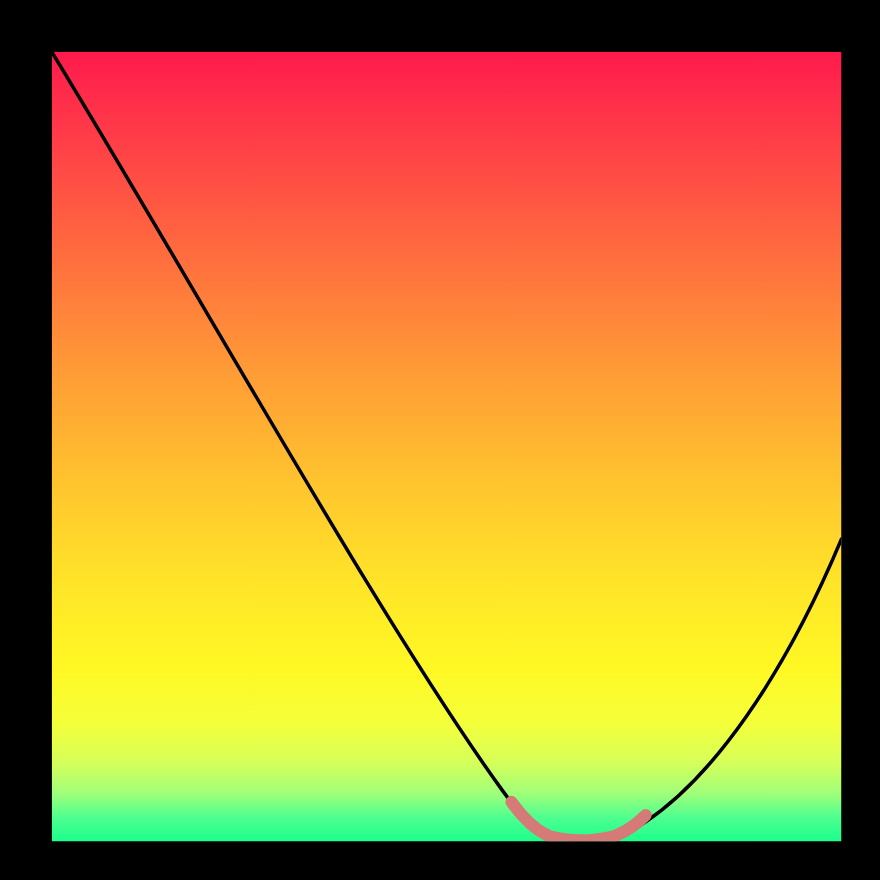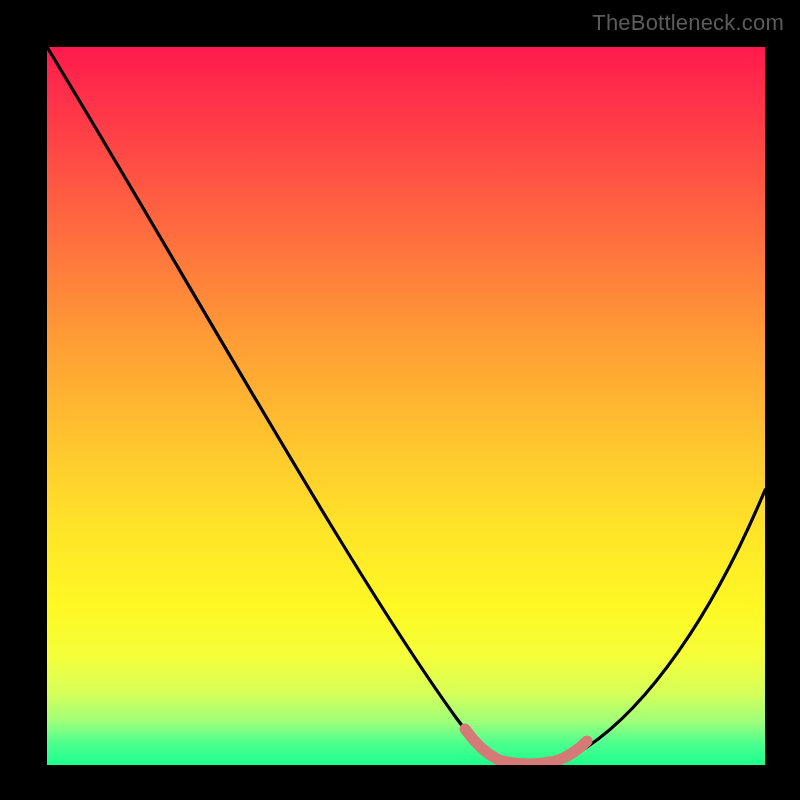--- a/index.html
+++ b/index.html
@@ -76,14 +76,13 @@
       <path d="M 0 0
                C 140 230, 300 520, 410 672
                C 432 702, 448 714, 470 716
                C 495 718, 520 714, 540 700
                C 600 660, 665 570, 718 443" fill="none" stroke="#000" stroke-width="3.2" stroke-linecap="round"></path>
       <path d="M 418 682 C 428 696, 438 706, 450 712" fill="none" stroke="#d67a78" stroke-width="11" stroke-linecap="round"></path>
       <path d="M 452 713 C 470 718, 492 718, 512 713" fill="none" stroke="#d67a78" stroke-width="11" stroke-linecap="round"></path>
       <path d="M 514 712 C 524 708, 532 702, 540 694" fill="none" stroke="#d67a78" stroke-width="11" stroke-linecap="round"></path>
     </svg>
   </div>
-  <div class="watermark">TheBottleneck.com</div>
 </div>
 
 </body></html>

